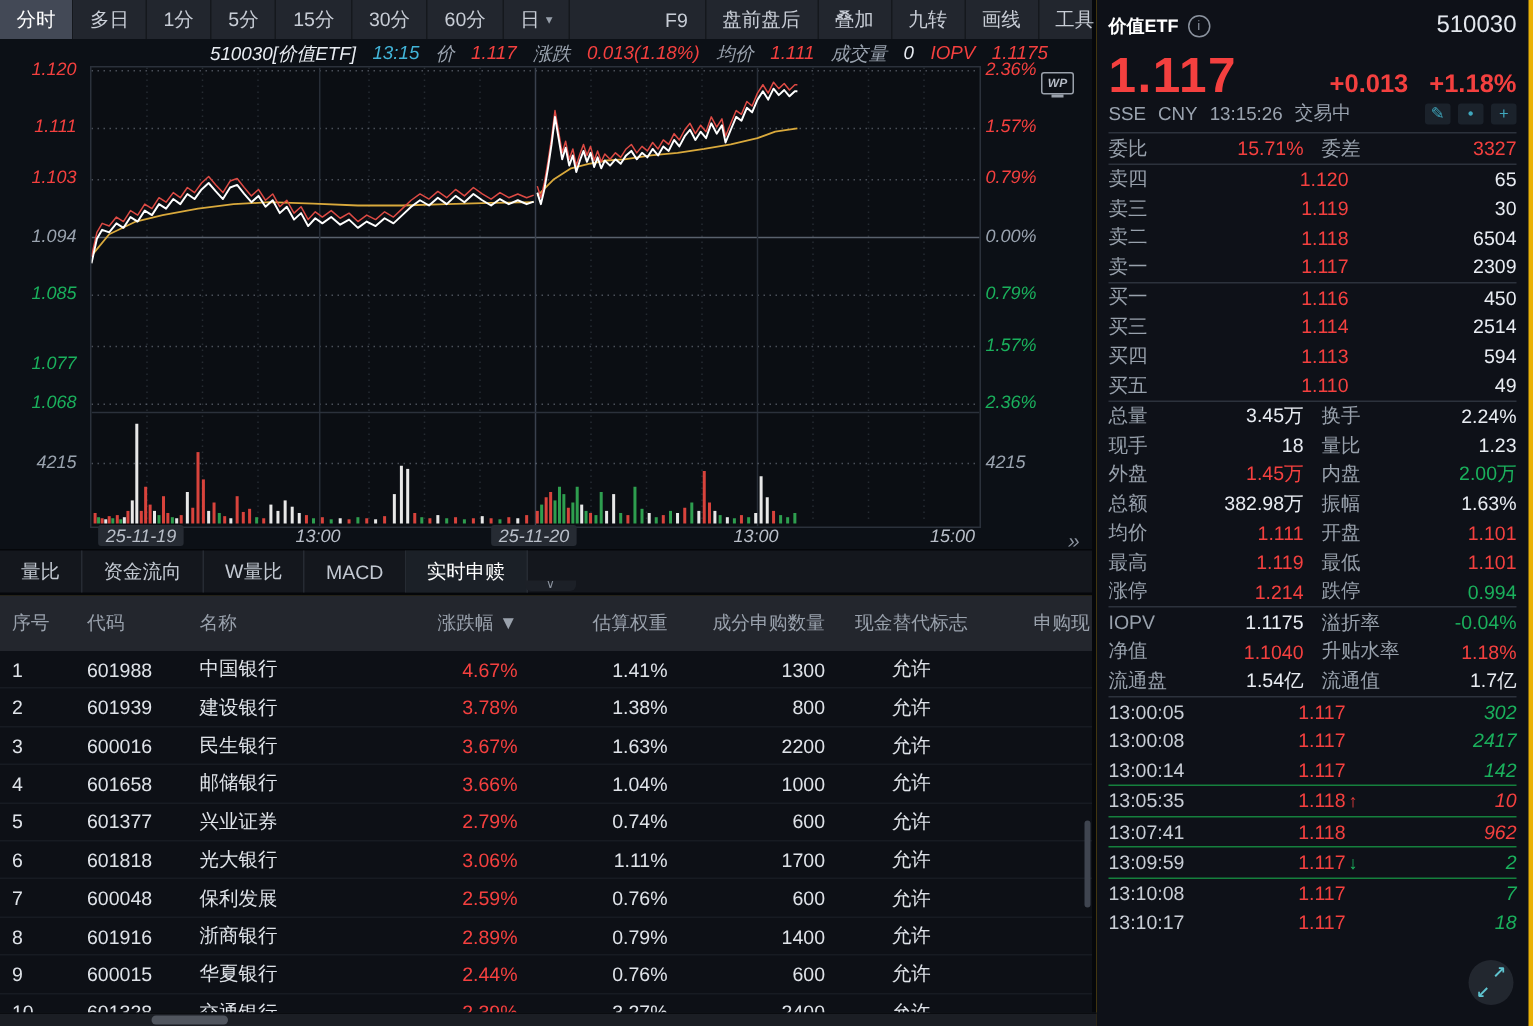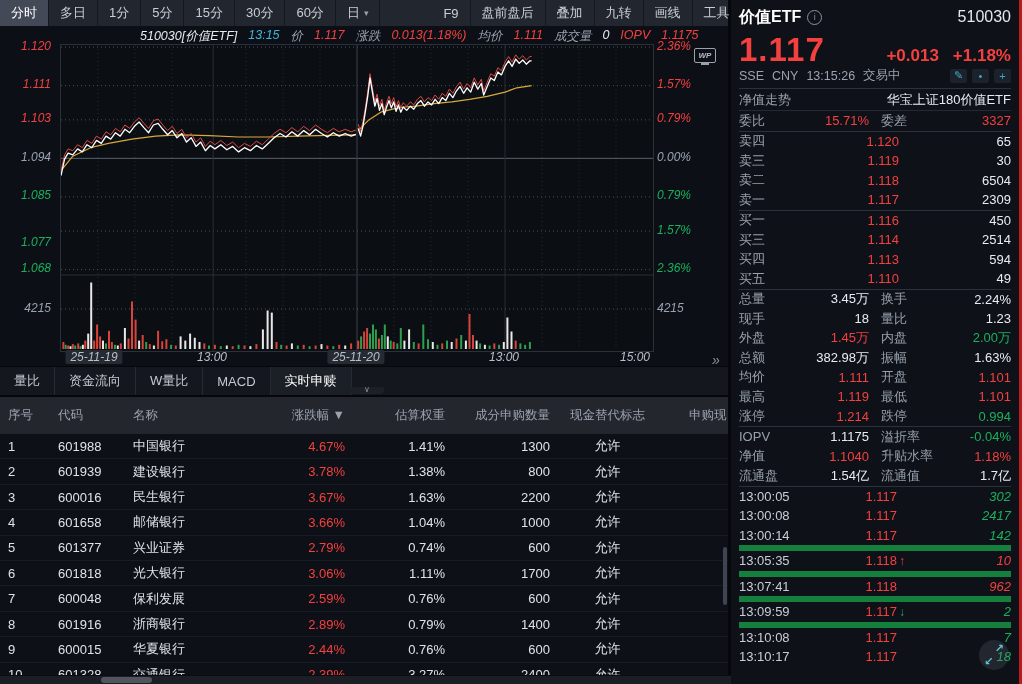--- a/index.html
+++ b/index.html
@@ -1,18 +1,18 @@
 <!DOCTYPE html>
 <html><head>
 <meta charset="utf-8">
 <style>
   html,body{margin:0;padding:0;background:#000;}
   body{width:1022px;height:684px;overflow:hidden;font-family:"Liberation Sans","DejaVu Sans",sans-serif;
        -webkit-font-smoothing:antialiased;color:#dfe3ea;font-size:13px;}
-  .app{position:relative;width:1022px;height:684px;background:#b91c1c;display:flex;}
+  .app{position:relative;width:1022px;height:684px;background:#eab308;display:flex;}
   .dotbg{background-image:radial-gradient(circle,rgba(255,255,255,0.03) 1px,transparent 1px);background-size:7px 7px;}
   
   .left{position:relative;width:731px;height:684px;border-right:3px solid #05070a;box-sizing:border-box;}
   .toolbar{height:26px;background:#22262e;display:flex;align-items:stretch;font-size:13px;color:#c8cdd6;}
   .tb-item{display:flex;align-items:center;padding:0 11px;border-right:1px solid #15181d;cursor:pointer;white-space:nowrap;}
   .tb-item.active{background:#434956;color:#ffffff;}
   .tb-caret{font-size:9px;margin-left:4px;color:#98a0ab;}
   .tb-gap{flex:0 0 52px;}
   .tb-icon{display:flex;align-items:center;justify-content:center;width:30px;border-right:1px solid #15181d;cursor:pointer;color:#c2c8d2;}
   .helpcircle{width:14px;height:14px;border:1px solid #c2c8d2;border-radius:50%;font-size:10px;display:flex;align-items:center;justify-content:center;}
@@ -41,21 +41,21 @@
   .c-left{padding-left:8px;text-align:left;}
   .c-right{text-align:right;}
   .c-center{text-align:center;}
   .vscroll-thumb{position:absolute;right:1px;top:150px;width:4px;height:58px;background:#3f4550;border-radius:2px;}
   .hscroll{position:absolute;left:0;bottom:0;width:731px;height:8px;background:#1b1e24;border-top:1px solid #0a0c10;}
   .hscroll .thumb{position:absolute;left:101px;top:1px;width:51px;height:6px;background:#50555e;border-radius:3px;}
   
   .right-panel{position:relative;width:288px;height:684px;background:#0e1118;padding:0 0;box-sizing:border-box;font-size:13px;}
   .rp-pad{padding:0 8px;}
   .rp-title-row{display:flex;align-items:center;height:28px;padding-top:3px;}
-  .rp-title{font-size:16px;font-weight:bold;color:#ffffff;}
+  .rp-title{font-size:12px;font-weight:bold;color:#ffffff;}
   .info-circle{width:13px;height:13px;border:1px solid #8b939f;border-radius:50%;color:#8b939f;font-size:9px;
                display:inline-flex;align-items:center;justify-content:center;margin-left:6px;}
   .rp-code{margin-left:auto;font-size:16px;color:#e4e8ee;}
   .rp-price-row{display:flex;align-items:baseline;height:34px;}
   .rp-price{font-size:33px;font-weight:bold;letter-spacing:1px;}
   .rp-chg{margin-left:auto;font-size:17px;font-weight:bold;}
   .rp-chgp{margin-left:14px;font-size:17px;font-weight:bold;}
   .rp-sse{display:flex;align-items:center;height:21px;color:#9aa3af;font-size:12.5px;gap:8px;border-bottom:1px solid #2c323c;padding-bottom:2px;}
   .mini-ic{width:17px;height:14px;background:#1b222b;border-radius:2px;display:flex;align-items:center;justify-content:center;color:#3fa7bd;font-size:11px;cursor:pointer;}
   .rp-row{display:flex;align-items:center;height:21px;}
@@ -67,21 +67,21 @@
   .st{display:flex;align-items:center;height:19.5px;}
   .st-l1{width:52px;color:#98a1ac;}
   .st-v1{width:78px;text-align:right;}
   .st-l2{width:72px;margin-left:12px;color:#98a1ac;}
   .st-v2{flex:1;text-align:right;}
   .tick{display:flex;align-items:center;height:19.5px;}
   .t-time{width:86px;color:#c9ced6;}
   .t-price{width:72px;text-align:right;}
   .t-arrow{width:16px;font-size:12px;font-weight:bold;text-align:left;padding-left:2px;}
   .t-vol{flex:1;text-align:right;font-style:italic;}
-  .sep{border-bottom:6px solid #15803d;}
+  .sep{border-bottom:1px solid #15803d;}
   .secline{border-bottom:1px solid #2c323c;}
   .expand-btn{position:absolute;right:10px;bottom:14px;width:30px;height:30px;border-radius:50%;background:rgba(110,120,132,0.22);cursor:pointer;}
   .expand-btn span{position:absolute;color:#5fc3cf;font-size:11px;font-weight:bold;}
   .expand-btn .ne{right:5px;top:2px;} .expand-btn .sw{left:5px;bottom:2px;}
   
   .r{color:#f4403f;} .g{color:#1ab05c;} .w{color:#e8ecf2;} .lb{color:#9aa3af;} .cy{color:#42b4d8;}
 </style>
 </head>
 <body>
 
@@ -454,24 +454,20 @@
         <span>SSE</span>
         <span>CNY</span>
         <span>13:15:26</span>
         <span>交易中</span>
         <span style="margin-left:auto;display:flex;gap:5px;">
           <span class="mini-ic">✎</span>
           <span class="mini-ic">•</span>
           <span class="mini-ic">+</span>
         </span>
       </div>
-      <div class="rp-row rp-nav">
-        <span class="lb">净值走势</span>
-        <span class="w" style="margin-left:auto;">华宝上证180价值ETF</span>
-      </div>
       <div id="weibiRow" class="secline">
           <div class="st">
             <span class="st-l1">委比</span>
             <span class="st-v1 r">15.71%</span>
             <span class="st-l2">委差</span>
             <span class="st-v2 r">3327</span>
           </div>
         </div>
       <div id="askRows" class="secline">
           <div class="ob">

